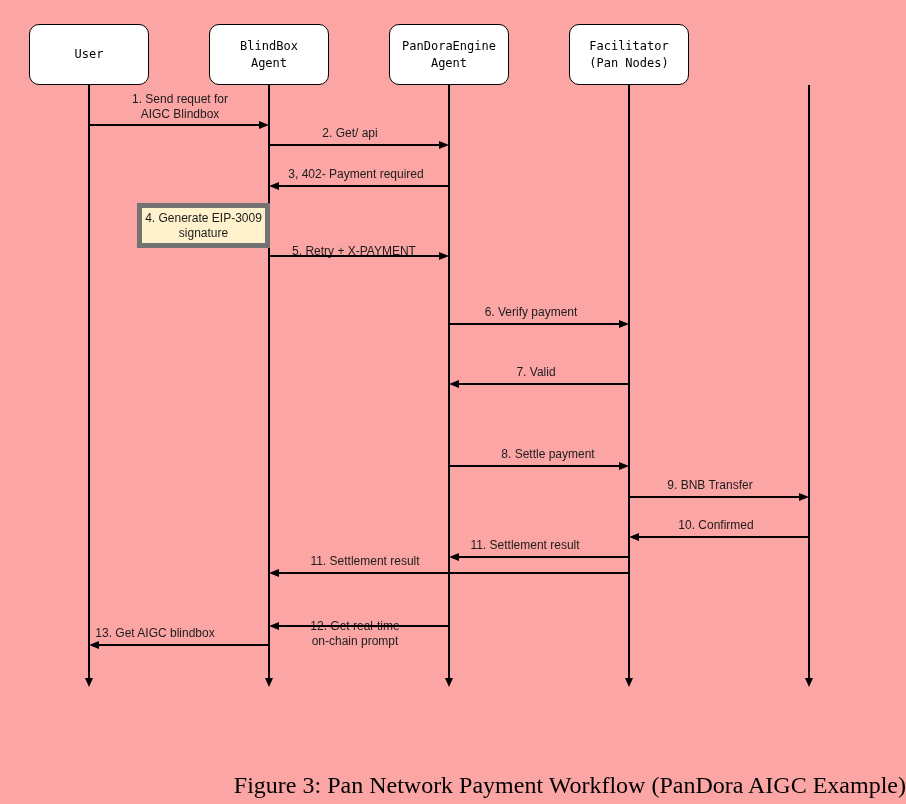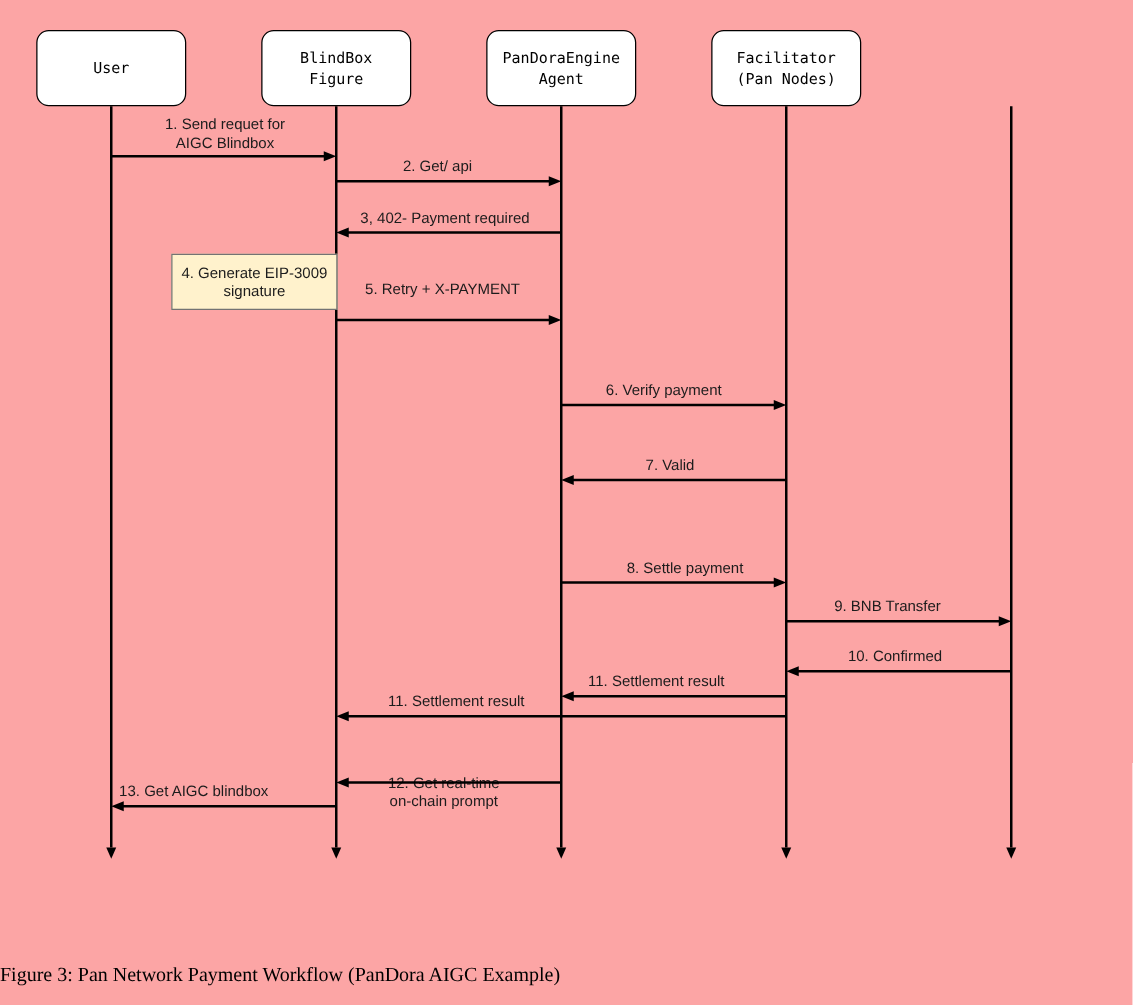--- a/index.html
+++ b/index.html
@@ -87,51 +87,51 @@
     z-index: 2;
   }
   
   .note {
     position: absolute;
     left: 137px;
     top: 203px;
     width: 133px;
     height: 45px;
     background: #fff2cc;
-    border: 1px solid #737373;
+    border: 5px solid #737373;
     display: flex;
     align-items: center;
     justify-content: center;
     text-align: center;
     font-size: 12px;
     line-height: 1.25;
     color: #1c1c1c;
     white-space: pre-line;
     z-index: 4;
   }
   
   .caption {
     position: absolute;
     left: 0;
     top: 772px;
     width: 100%;
-    text-align: left;
+    text-align: right;
     font-family: "Liberation Serif", "DejaVu Serif", serif;
-    font-size: 16px;
+    font-size: 24px;
     color: #000000;
   }
 </style>
 </head>
 <body>
 
 <div class="page">
 
   <div class="actor" style="left:29px">User</div>
   <div class="actor" style="left:209px">BlindBox
-Figure</div>
+Agent</div>
   <div class="actor" style="left:389px">PanDoraEngine
 Agent</div>
   <div class="actor" style="left:569px">Facilitator
 (Pan Nodes)</div>
 
   <div class="lifeline" style="left:88.3px"></div>
   <div class="lifeline" style="left:268.3px"></div>
   <div class="lifeline" style="left:448.3px"></div>
   <div class="lifeline" style="left:628.3px"></div>
   <div class="lifeline" style="left:808.3px"></div>
@@ -150,21 +150,21 @@
   <div class="msg-line" style="left:269px; top:144.3px; width:171px"></div>
   <div class="head-right" style="left:439px; top:140.5px"></div>
 
   <div class="msg-label" style="left:356px; top:167px">3, 402- Payment required</div>
   <div class="msg-line" style="left:278px; top:185.3px; width:171px"></div>
   <div class="head-left" style="left:269px; top:181.5px"></div>
 
   <div class="note">4. Generate EIP-3009
 signature</div>
 
-  <div class="msg-label" style="left:354px; top:224px">5. Retry + X-PAYMENT</div>
+  <div class="msg-label" style="left:354px; top:244px">5. Retry + X-PAYMENT</div>
   <div class="msg-line" style="left:269px; top:255.3px; width:171px"></div>
   <div class="head-right" style="left:439px; top:251.5px"></div>
 
   <div class="msg-label" style="left:531px; top:305px">6. Verify payment</div>
   <div class="msg-line" style="left:449px; top:323.3px; width:171px"></div>
   <div class="head-right" style="left:619px; top:319.5px"></div>
 
   <div class="msg-label" style="left:536px; top:365px">7. Valid</div>
   <div class="msg-line" style="left:458px; top:383.3px; width:171px"></div>
   <div class="head-left" style="left:449px; top:379.5px"></div>

